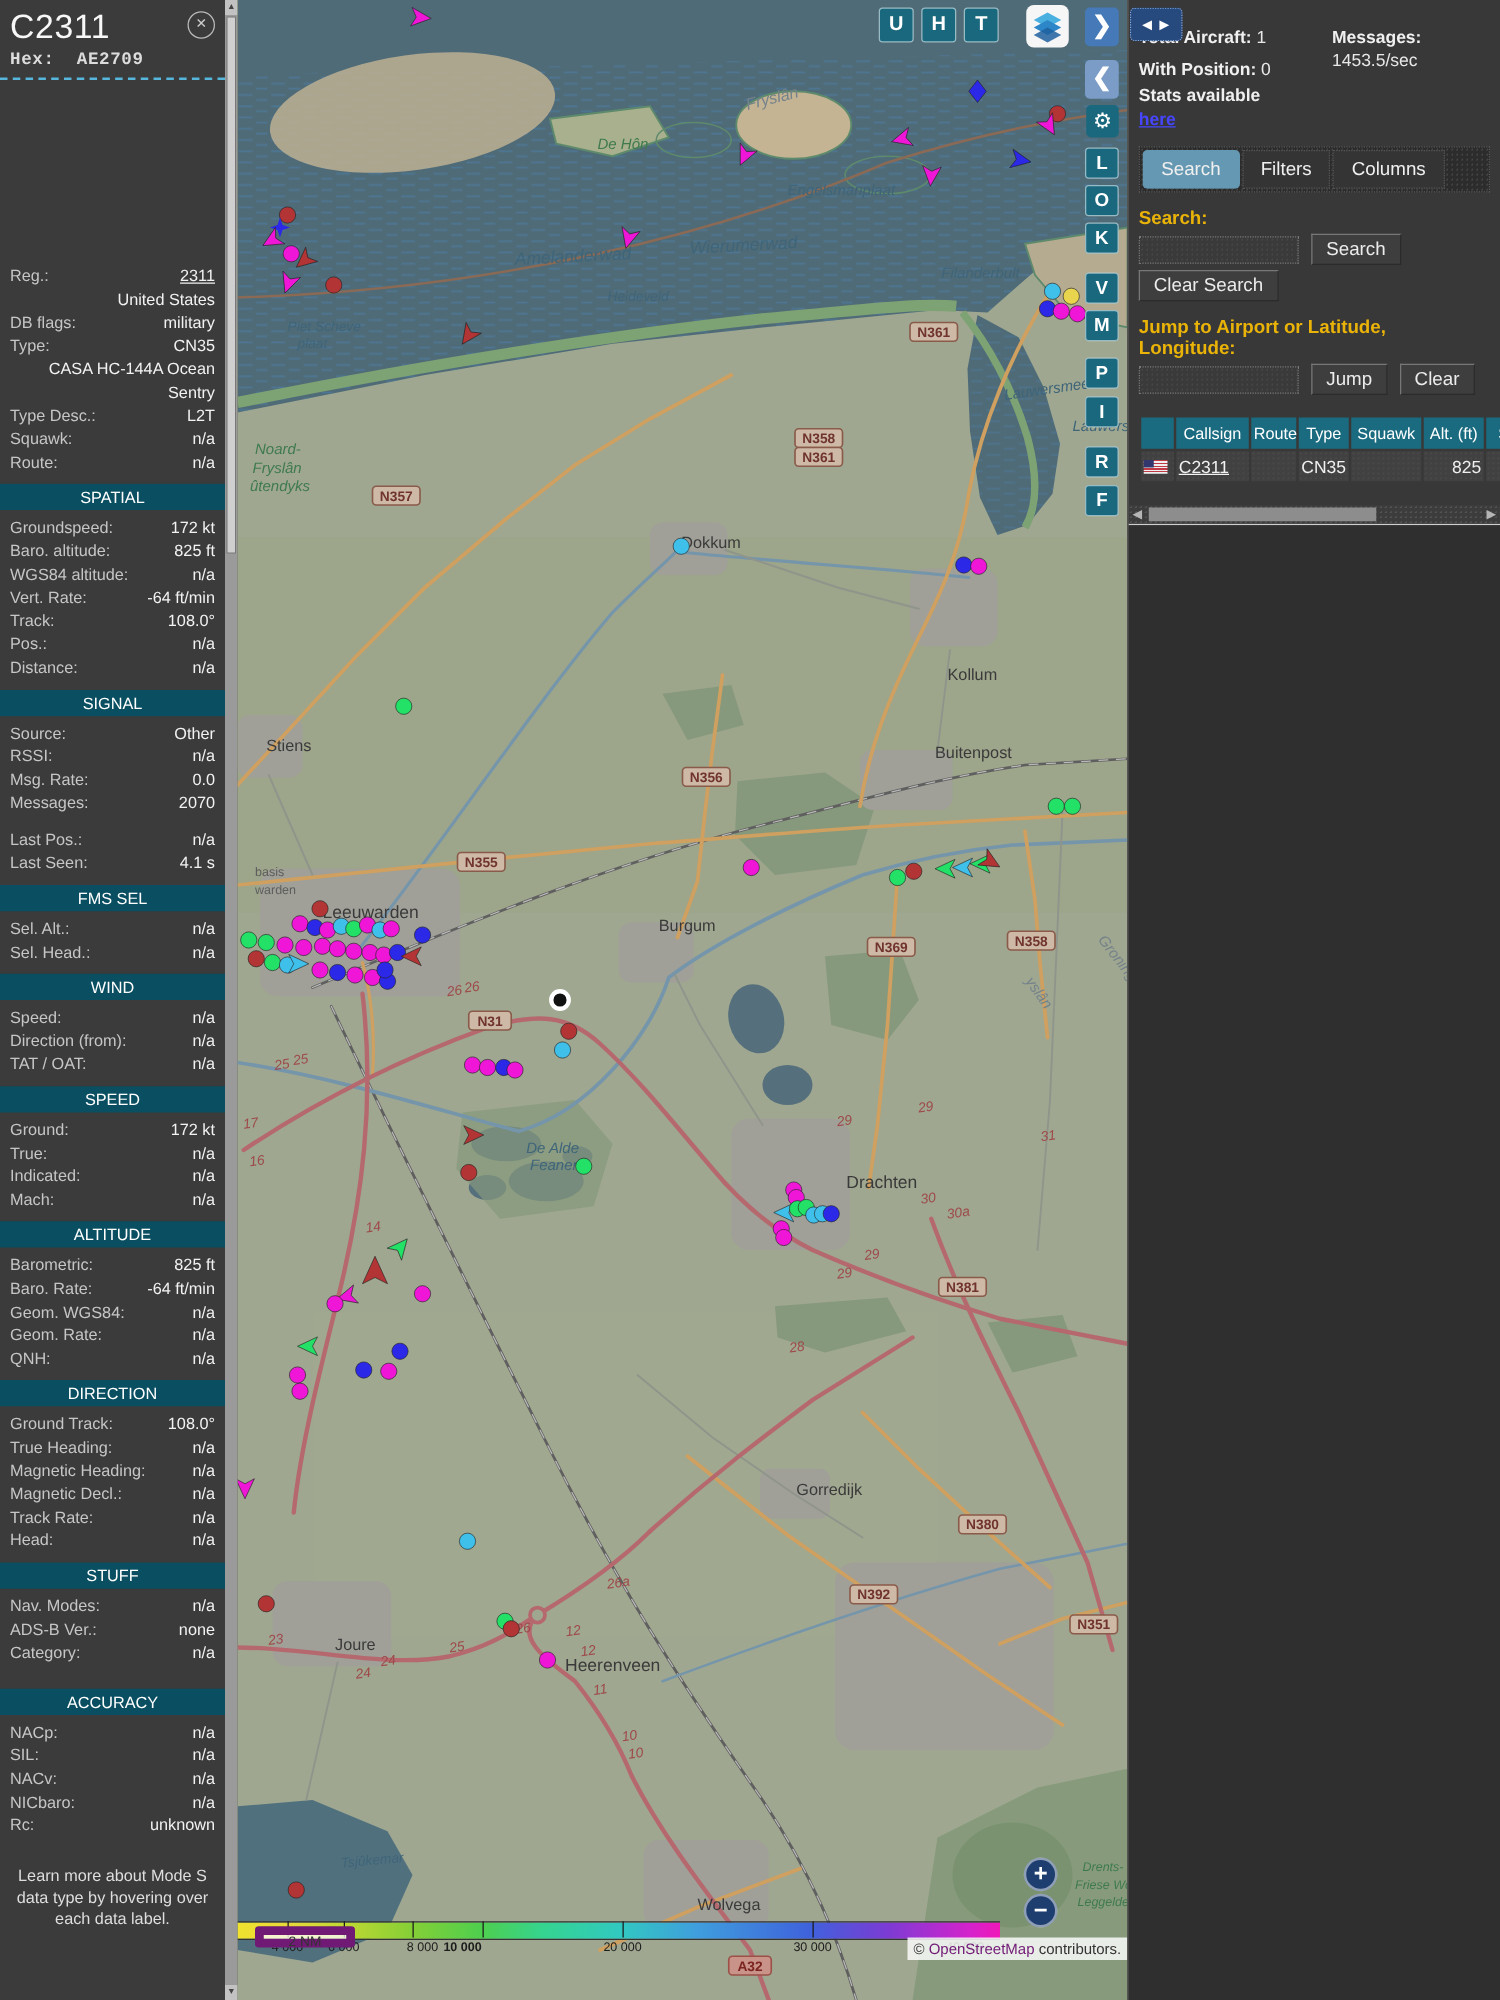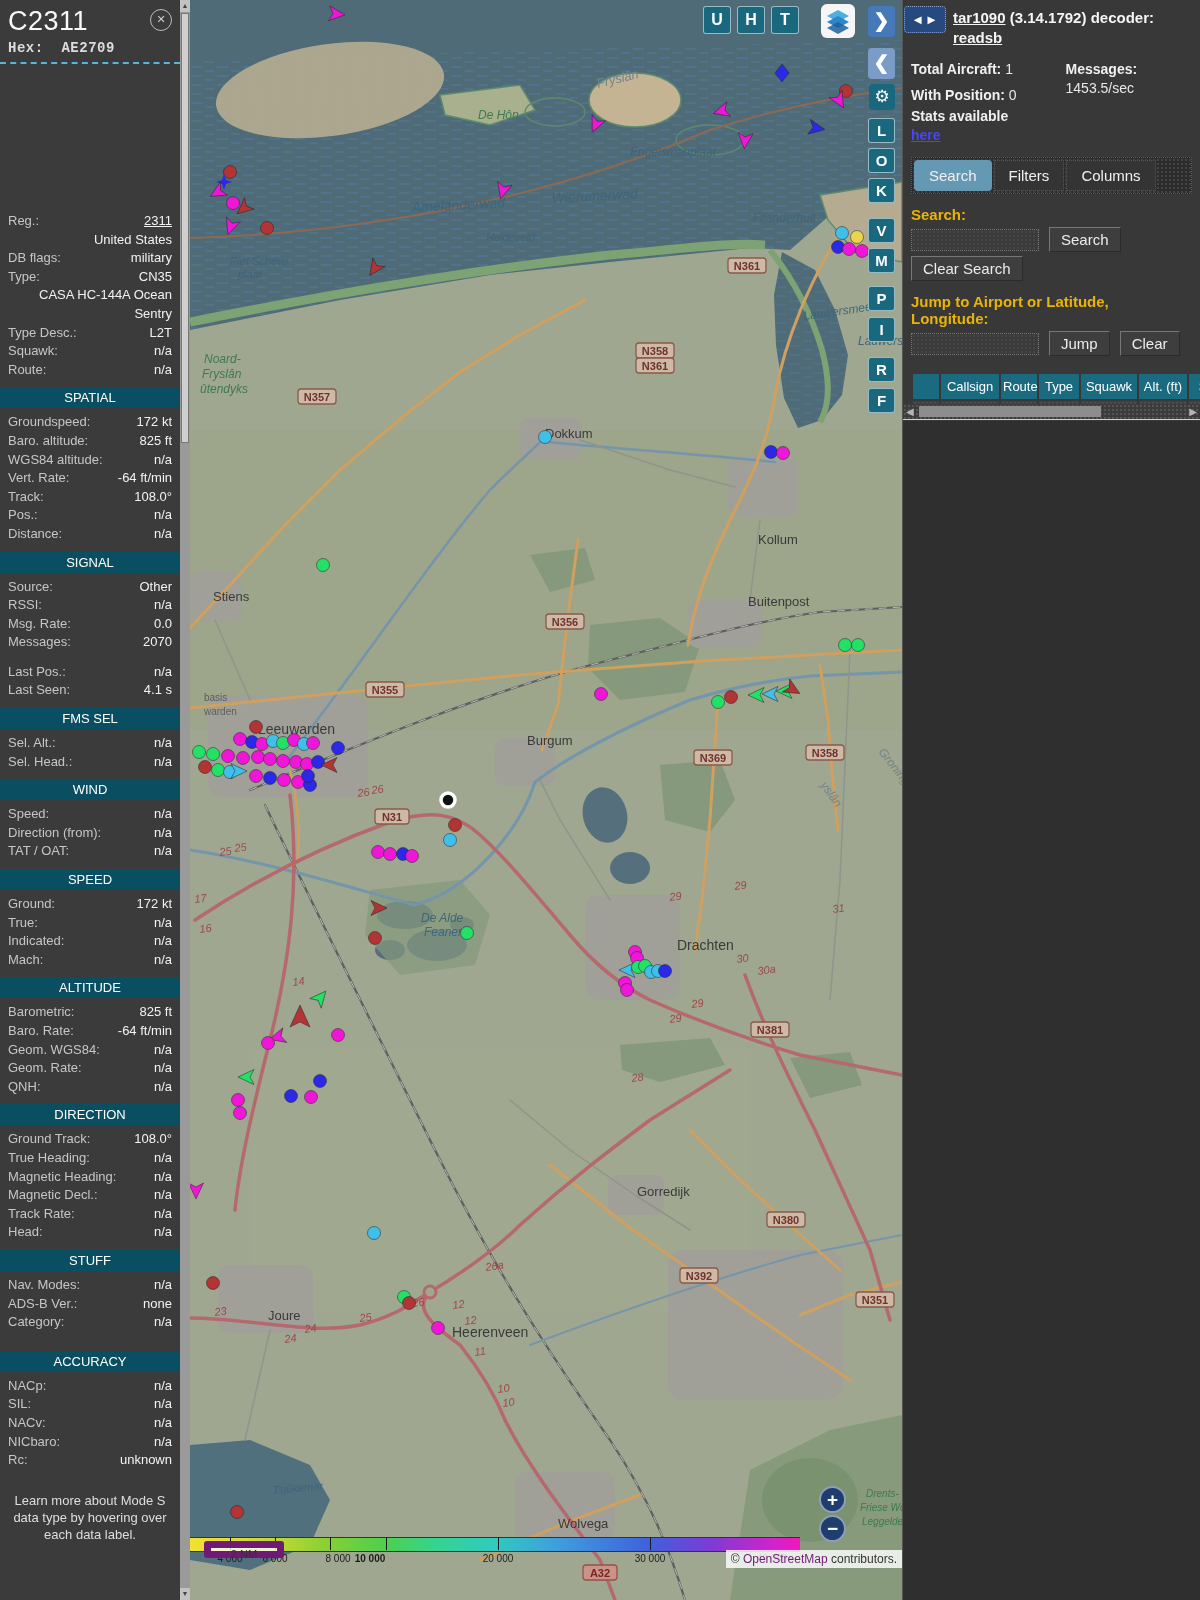--- a/index.html
+++ b/index.html
@@ -887,26 +887,20 @@
       <div class="leg-lab" style="left: 460px;">30 000</div>
       <div class="leg-lab" style="left: 585px;">40 000+</div>
     </div>
   <div id="scalebox">2 NM</div>
   <div id="attribution"><span>© </span><span class="osm">OpenStreetMap</span><span> contributors.</span></div>
 </div>
 
 <div id="right-panel">
   <div id="rp-top">
     <div id="sb-toggle">◄►</div>
-    <div id="rp-title">
-      <span class="tl">tar1090</span>
-      <span>(3.14.1792)</span>
-      <span>decoder:</span>
-      <span class="tl">readsb</span>
-    </div>
     <div class="stats">
       <div class="colL">
         <div><b>Total Aircraft:</b> <span>1</span></div>
         <div style="margin-top:7px;"><b>With Position:</b> <span>0</span></div>
         <div style="margin-top:2px;"><b>Stats available</b><br>
           <span class="here-link">here</span>
         </div>
       </div>
       <div class="colR">
         <b>Messages:</b><br><span>1453.5/sec</span>

